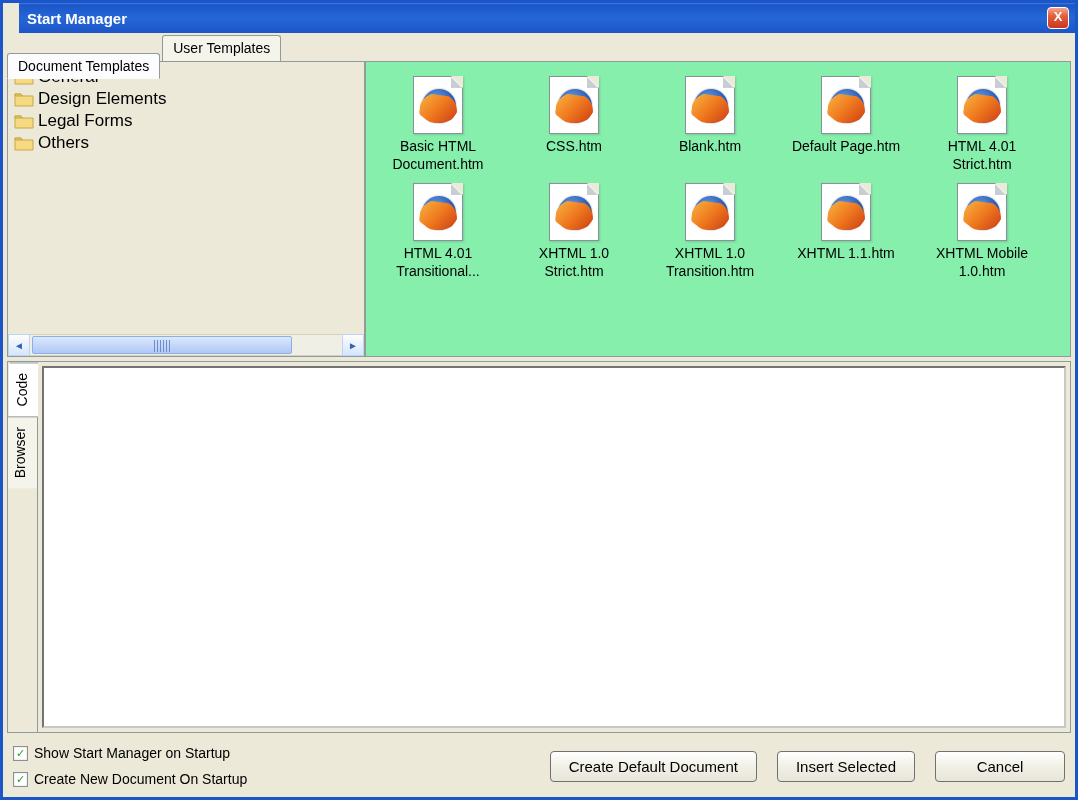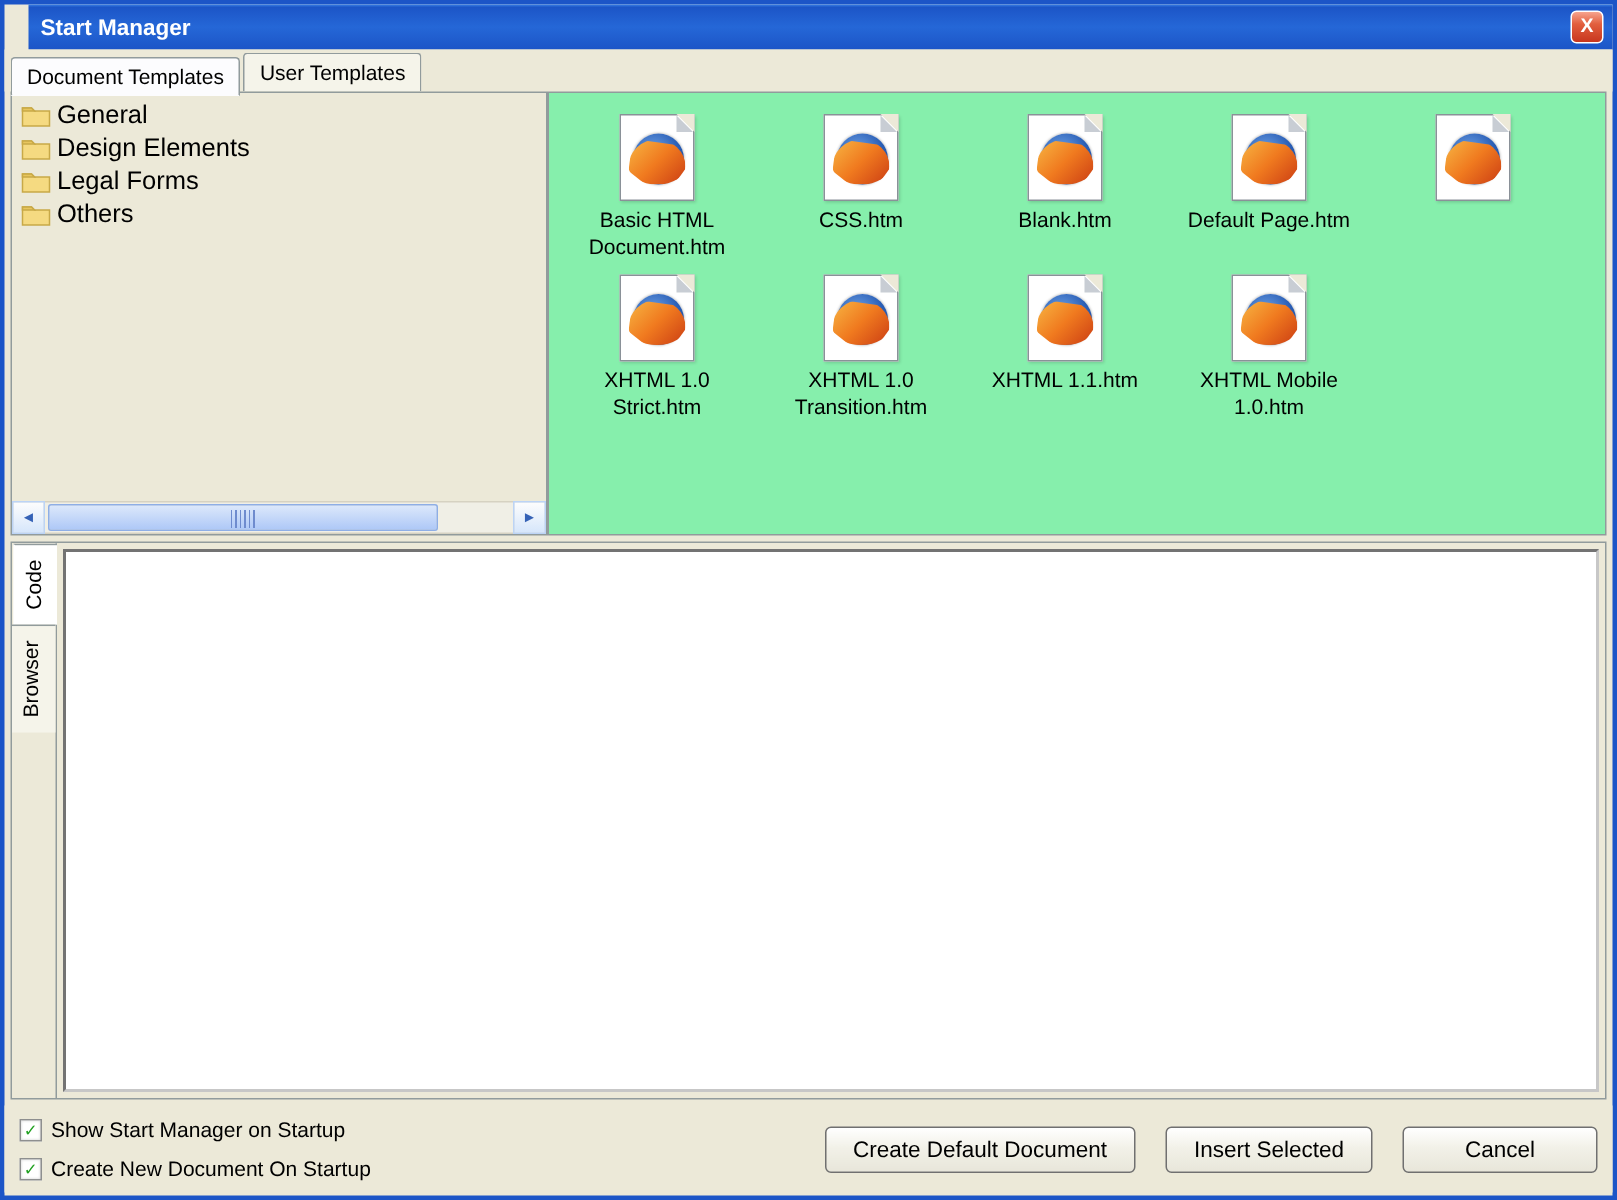--- a/index.html
+++ b/index.html
@@ -57,21 +57,21 @@
   margin-right: 2px;
   font-size: 14px;
   cursor: pointer;
   border-radius: 3px 3px 0 0;
 }
 .tab.active {
   background: #fcfcfe;
   position: relative;
   border-bottom: 1px solid #fcfcfe;
   z-index: 2;
-  top: 3px;
+  top: 18px;
 }
 .content-top {
   display: flex;
   border: 1px solid #919b9c;
   margin: 0 4px;
   height: 296px;
   background: #ece9d8;
 }
 .sidebar {
   width: 358px;
@@ -357,20 +357,27 @@
       <div class="template-item">
         <div class="doc-icon">
           <div class="ff-badge"></div>
         </div>
         <div class="template-label">Default Page.htm</div>
       </div>
       <div class="template-item">
         <div class="doc-icon">
           <div class="ff-badge"></div>
         </div>
+        <div class="template-label">HTML 4.01 Strict.htm</div>
+      </div>
+      <div class="template-item">
+        <div class="doc-icon">
+          <div class="ff-badge"></div>
+        </div>
+        <div class="template-label">HTML 4.01 Transitional...</div>
       </div>
       <div class="template-item">
         <div class="doc-icon">
           <div class="ff-badge"></div>
         </div>
         <div class="template-label">XHTML 1.0 Strict.htm</div>
       </div>
       <div class="template-item">
         <div class="doc-icon">
           <div class="ff-badge"></div>

